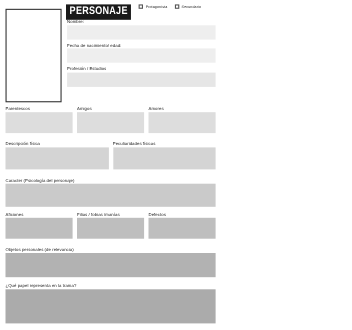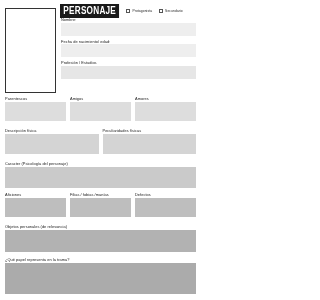--- a/index.html
+++ b/index.html
@@ -16,21 +16,21 @@
     background:#ffffff;
     padding:4px 3px 3px 3px;
   }
 
   
   .header {
     position:relative;
     height:14px;
     margin-left:57px;
     display:flex;
-    align-items:center;
+    align-items:flex-start;
   }
   .title-banner {
     display:inline-block;
     background:#1a1a1a;
     color:#ffffff;
     font-weight:bold;
     font-size:10px;
     letter-spacing:0.3px;
     line-height:12px;
     padding:1px 4px 1px 4px;

